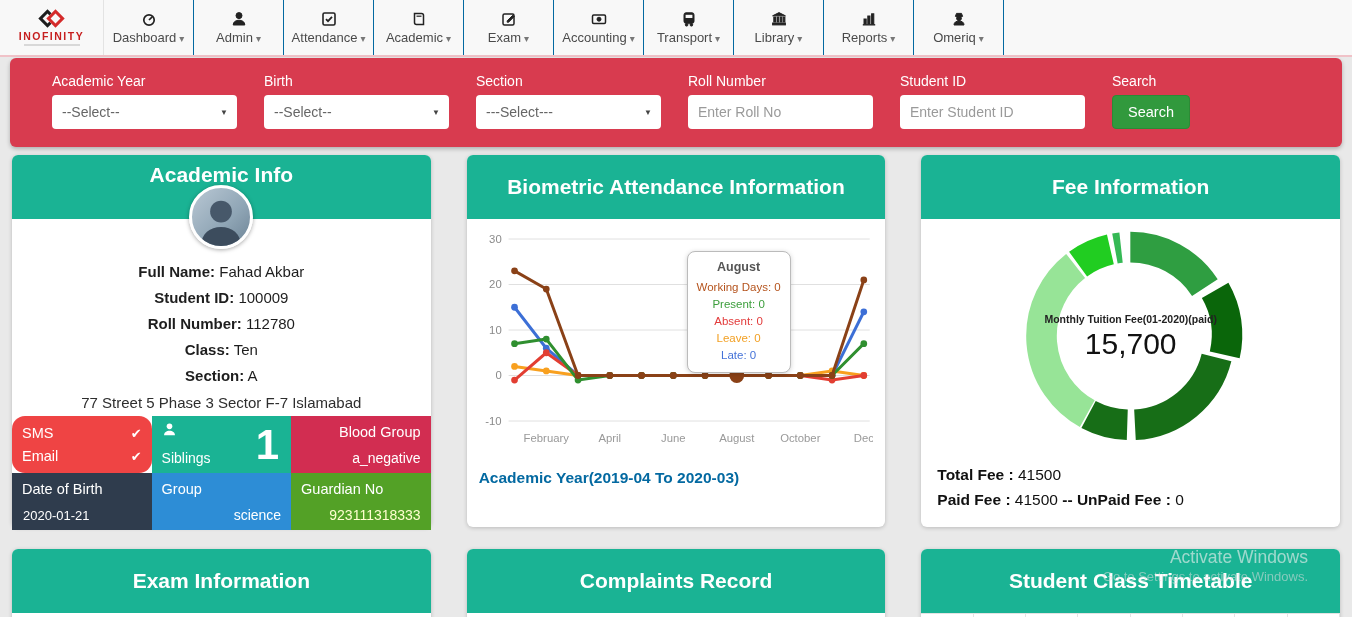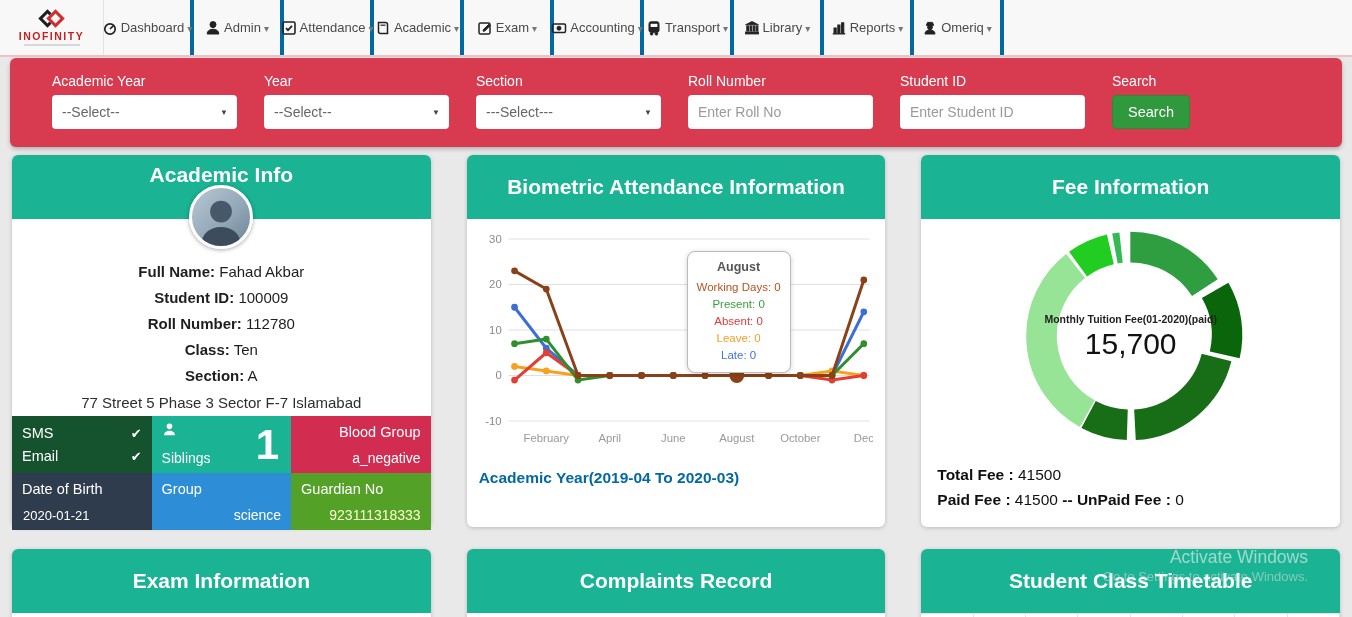--- a/index.html
+++ b/index.html
@@ -7,21 +7,21 @@
   body { background:#e9e9e9; font-family:"Liberation Sans", sans-serif; }
 
   
   .navbar { display:flex; height:57px; background:#f8f8f8; border-bottom:2px solid #f0c2c8; }
   .logo { width:104px; display:flex; flex-direction:column; align-items:center; justify-content:center; border-right:1px solid #e3e3e3; cursor:pointer;text-align:center; }
   .logo-marks { display:flex; align-items:center; height:18px; }
   .diamond { width:13px; height:13px; border:3.2px solid #1d1d1d; transform:rotate(45deg); background:#f8f8f8; }
   .diamond.red { border-color:#d42a2a; margin-left:-5px; }
   .brand { font-size:10.5px; font-weight:bold; color:#c61f1f; letter-spacing:1.5px; margin-top:3px; }
   .tagline { width:56px; height:2px; background:#d8d8d8; margin-top:2px; }
-  .nav-item { width:90px; display:flex; flex-direction:row; align-items:center; justify-content:center; gap:3px; border-right:4px solid #0369a1; cursor:pointer; }
+  .nav-item { width:90px; display:flex; flex-direction:column; align-items:center; justify-content:center; gap:3px; border-right:1px solid #0369a1; cursor:pointer; }
   .nav-ico { height:16px; display:flex; align-items:center; }
   .nav-ico svg { width:16px; height:16px; }
   .nav-lab { font-size:13px; color:#4a4a4a; white-space:nowrap; }
   .caret::after { content:"▾"; font-size:10px; color:#777; margin-left:3px; }
 
   
   .filter-bar { margin:1px 10px 0; background:#d83b4f; border-radius:6px; padding:15px 0 18px 42px; display:flex; gap:27px; box-shadow:0 2px 4px rgba(0,0,0,.25); position:relative; }
   .f-group { display:flex; flex-direction:column; gap:6px; }
   .f-label { color:#fff; font-size:14px; line-height:16px; }
   .f-select, .f-input { width:185px; height:34px; background:#fff; border-radius:4px; font-size:14px; color:#666; display:flex; align-items:center; padding:0 10px; position:relative; cursor:pointer; }
@@ -41,21 +41,21 @@
 
   
   .avatar { width:64px; height:64px; border-radius:50%; margin:-34px auto 0; border:3px solid #fff; box-shadow:0 1px 4px rgba(0,0,0,.35); overflow:hidden; position:relative; z-index:2; background:linear-gradient(135deg,#b9c8d4 0%,#8fa5b5 60%,#6d8496 100%); flex:none; }
   .avatar svg { width:100%; height:100%; }
   .info-list { margin-top:10px; }
   .info-line { text-align:center; font-size:15px; line-height:26px; color:#1e1e1e; }
   .info-line b { font-weight:bold; }
   .address { text-align:center; font-size:15px; line-height:27px; color:#2e2e2e; }
   .tiles { margin-top:auto; display:grid; grid-template-columns:1fr 1fr 1fr; }
   .tile { height:57px; color:#fff; padding:6px 10px; font-size:14.5px; position:relative; overflow:hidden; }
-  .tile.orange { background:#14532d; }
+  .tile.orange { background:#ef4444;border-radius:13px; }
   .tile.teal { background:#1ab394; }
   .tile.crimson { background:#d22d51;padding-left:48px; }
   .tile.dark { background:#2f3c4d; }
   .tile.blue { background:#2d8dd6; }
   .tile.green { background:#53a126; }
   .tile-row { display:flex; justify-content:space-between; line-height:23px; }
   .tile .check { font-size:13px; }
   .tile .t-label { display:block; line-height:21px; }
   .tile .t-value-br { position:absolute; right:10px; bottom:7px; font-size:14px; }
   .tile .t-value-bl { position:absolute; left:11px; bottom:7px; font-size:13px; }
@@ -208,21 +208,21 @@
 
 <div class="filter-bar">
   <div class="f-group">
     <span class="f-label">Academic Year</span>
     <div class="f-select">
       <span>--Select--</span>
       <span class="arrow">▼</span>
     </div>
   </div>
   <div class="f-group">
-    <span class="f-label">Year</span>
+    <span class="f-label">Birth</span>
     <div class="f-select">
       <span>--Select--</span>
       <span class="arrow">▼</span>
     </div>
   </div>
   <div class="f-group">
     <span class="f-label">Section</span>
     <div class="f-select">
       <span>---Select---</span>
       <span class="arrow">▼</span>

